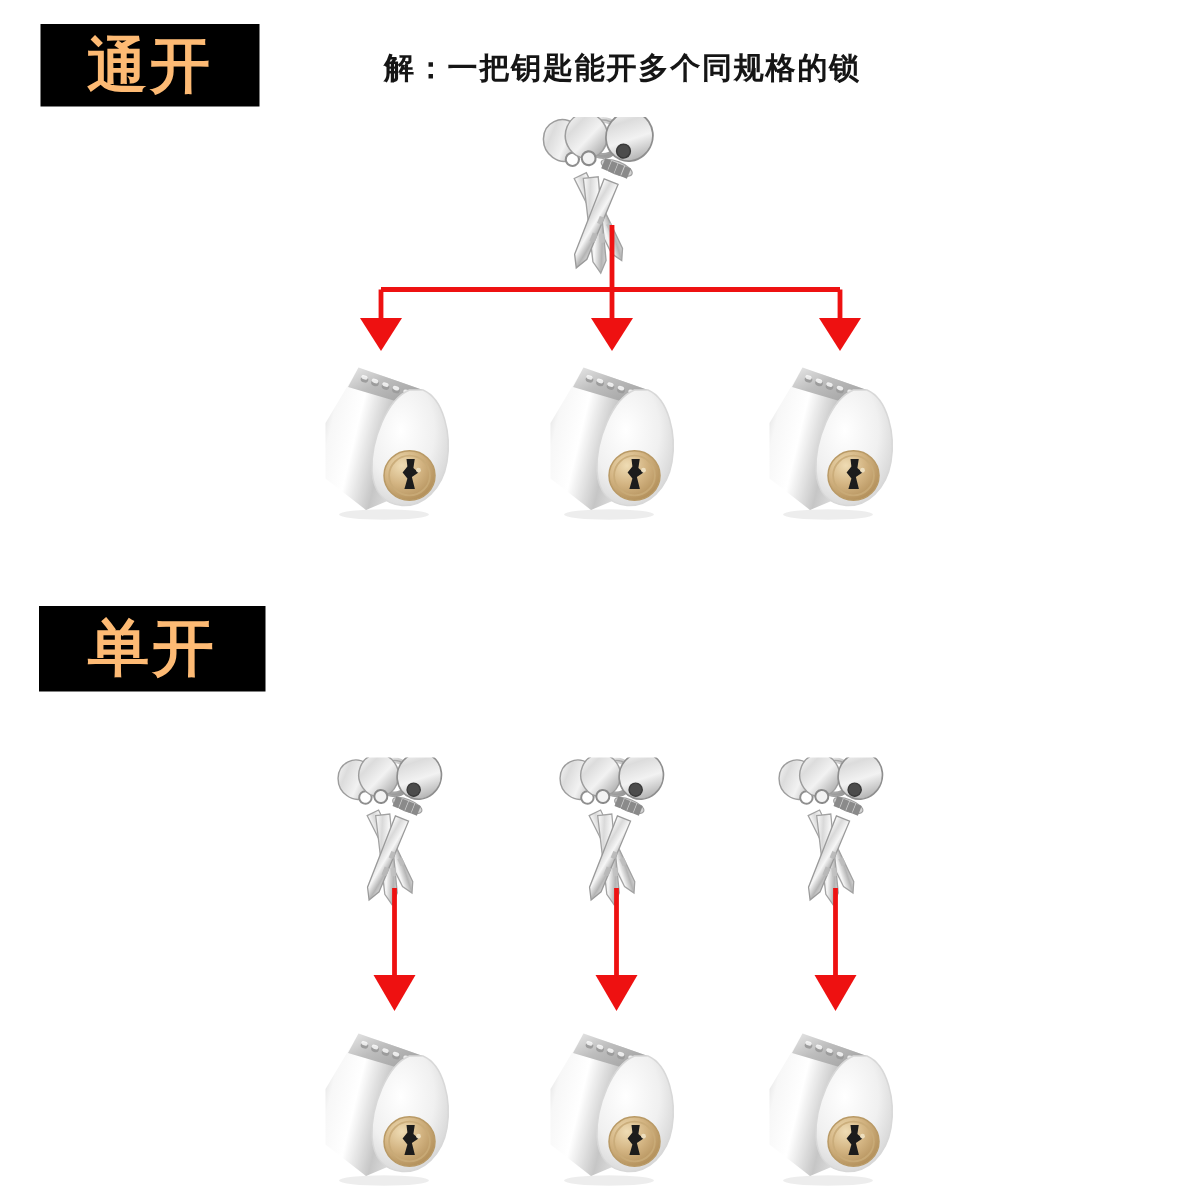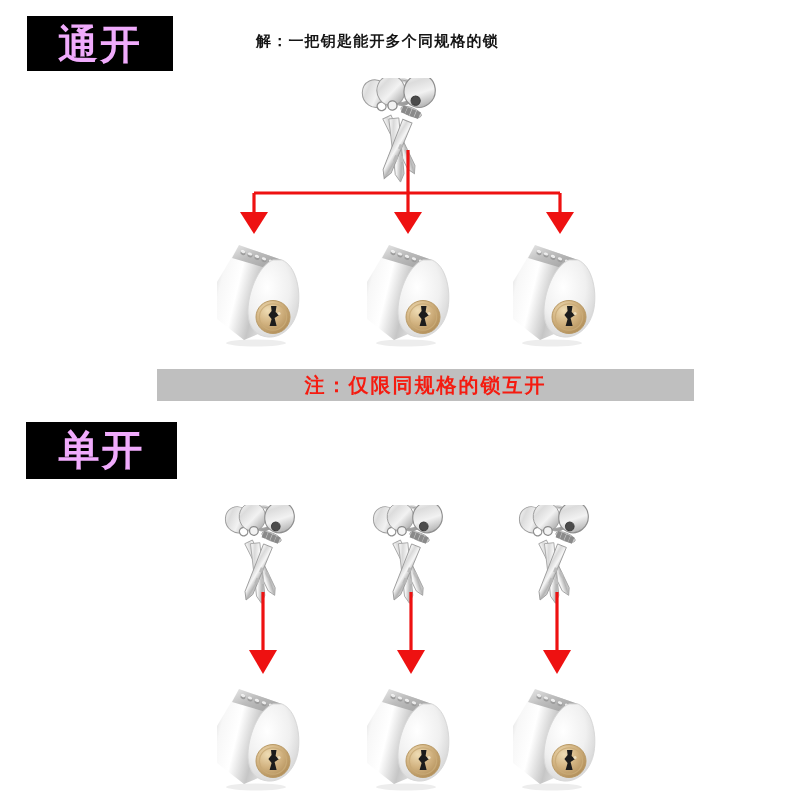--- a/index.html
+++ b/index.html
@@ -18,38 +18,38 @@
     position: absolute;
     left: 0; top: 0;
     width: 800px; height: 800px;
     background: #ffffff;
   }
 
   
   .tag-box {
     position: absolute;
     background: #000000;
-    color: #f0abfc;
+    color: #fdba74;
     display: flex;
     align-items: center;
     justify-content: center;
     letter-spacing: 2px;
     font-weight: 700;
     line-height: 1;
     font-family: "Liberation Sans", "DejaVu Sans", sans-serif;
   }
   #tag-tongkai { left: 27px;  top: 16px;  width: 146px; height: 55px; font-size: 40px; }
-  #tag-dankai  { left: 26px;  top: 422px; width: 151px; height: 57px; font-size: 41px; }
+  #tag-dankai  { left: 26px;  top: 404px; width: 151px; height: 57px; font-size: 41px; }
 
   
   .caption {
     position: absolute;
     color: #151515;
     font-weight: 700;
-    font-size: 15px;
+    font-size: 20px;
     letter-spacing: 1.2px;
     white-space: nowrap;
     font-family: "Liberation Sans", "DejaVu Sans", sans-serif;
   }
   #caption-top    { left: 256px; top: 32px;  }
   #caption-bottom { left: 254px; top: 438px; }
 
   
   #note-banner {
     position: absolute;
@@ -256,23 +256,20 @@
              C 37 58 48 30 63 24 Z" fill="url(#lk-face)"></path>
     <path d="M72 24 C 86 30 91 54 88 72 C 85 90 72 102 58 101 C 46 100 39 92 38 78
              C 37 58 48 30 63 24 Z" fill="none" stroke="#d8d8d8" stroke-width="1"></path>
     <ellipse cx="63" cy="81" rx="17" ry="16.5" fill="url(#lk-brass)" stroke="#b99a66" stroke-width="1"></ellipse>
     <ellipse cx="63" cy="81" rx="13.6" ry="13.2" fill="none" stroke="#c9ab78" stroke-width="1.2" opacity=".9"></ellipse>
     <path d="M61 70 L66.5 70 L65.6 76 L69 79 L64.6 82 L66.6 90 L59.6 90 L61.6 83 L58.4 79 L61.6 75 Z" fill="#1c1c1c"></path>
     <circle cx="69" cy="77.5" r="1.6" fill="#efe2c4" opacity=".9"></circle>
     <ellipse cx="46" cy="107" rx="30" ry="3.5" fill="#000000" opacity=".07"></ellipse>
   </svg>
 
-  <div id="note-banner">
-    <span class="note-text">注：仅限同规格的锁互开</span>
-  </div>
 
   <div class="tag-box" id="tag-dankai">单开</div>
 
 
   <svg class="keybunch" style="left:206px; top:505px;" width="110" height="102" viewBox="0 0 116 108">
     <ellipse cx="60" cy="14" rx="11" ry="12" fill="none" stroke="url(#kb-ring)" stroke-width="4"></ellipse>
     <ellipse cx="60" cy="14" rx="11" ry="12" fill="none" stroke="#9a9a9a" stroke-width="1" opacity=".8"></ellipse>
     <g transform="rotate(-26 52 40)">
       <path d="M46 24 a13 14 0 1 1 .1 0 z" fill="url(#kb-bow)" stroke="#9d9d9d" stroke-width="1"></path>
       <circle cx="46" cy="24" r="4.4" fill="#ffffff" stroke="#8f8f8f" stroke-width="1.4"></circle>

